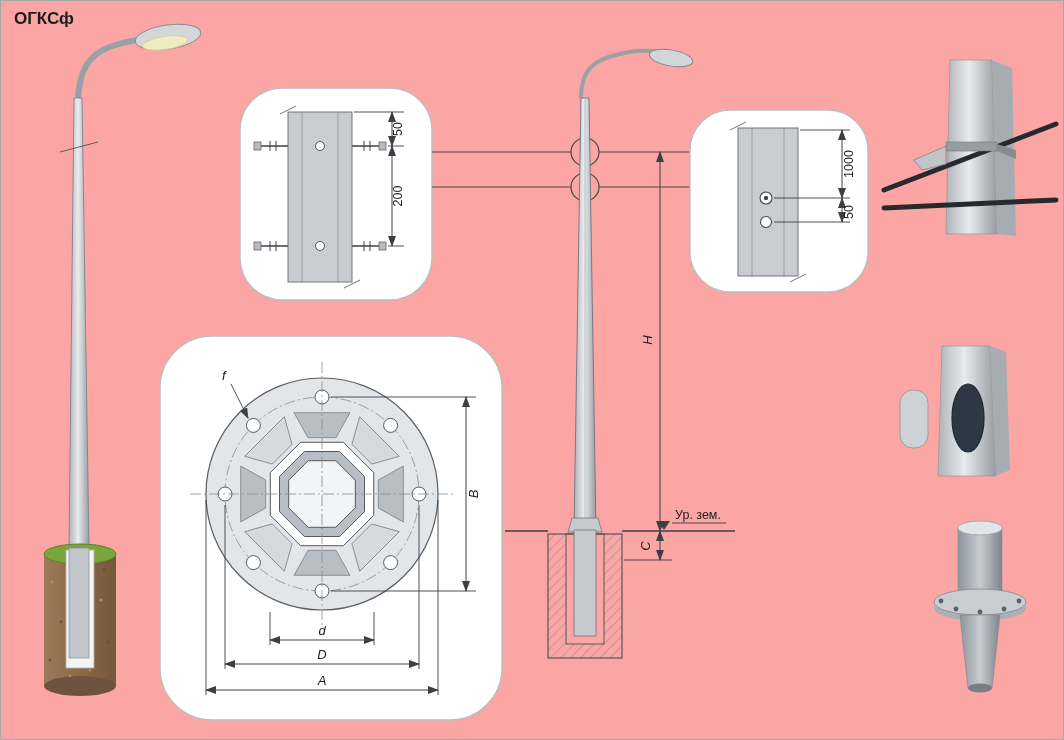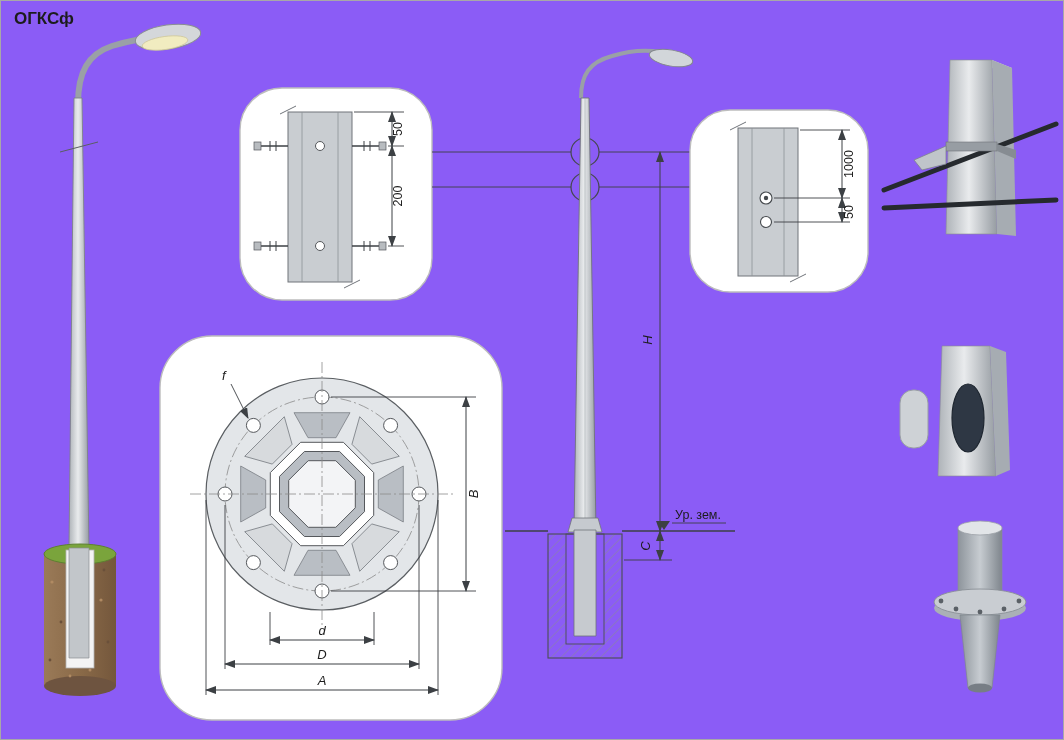--- a/index.html
+++ b/index.html
@@ -1,16 +1,16 @@
 <!DOCTYPE html>
 <html><head>
 <meta charset="utf-8">
 <style>
   html,body{margin:0;padding:0;background:#ffffff;}
-  .frame{width:1064px;height:740px;position:relative;background:#8b5cf6;overflow:hidden;}
+  .frame{width:1064px;height:740px;position:relative;background:#fca5a5;overflow:hidden;}
   svg{display:block;}
   text{font-family:"Liberation Sans","DejaVu Sans",sans-serif;fill:#1c1c1c;}
   .title-t{font-size:17px;font-weight:600;}
   .dim-t{font-size:12.5px;}
   .lbl-t{font-size:13px;font-style:italic;}
   .thin{stroke:#3c4044;stroke-width:0.9;fill:none;}
   .dimline{stroke:#3c4044;stroke-width:1;fill:none;}
   .callout{fill:#ffffff;stroke:#bdbdbd;stroke-width:1.4;}
   .facet{stroke:#8e9298;stroke-width:0.8;}
   .cline{stroke:#8a8a8a;stroke-width:0.8;fill:none;stroke-dasharray:11 3 2 3;}

